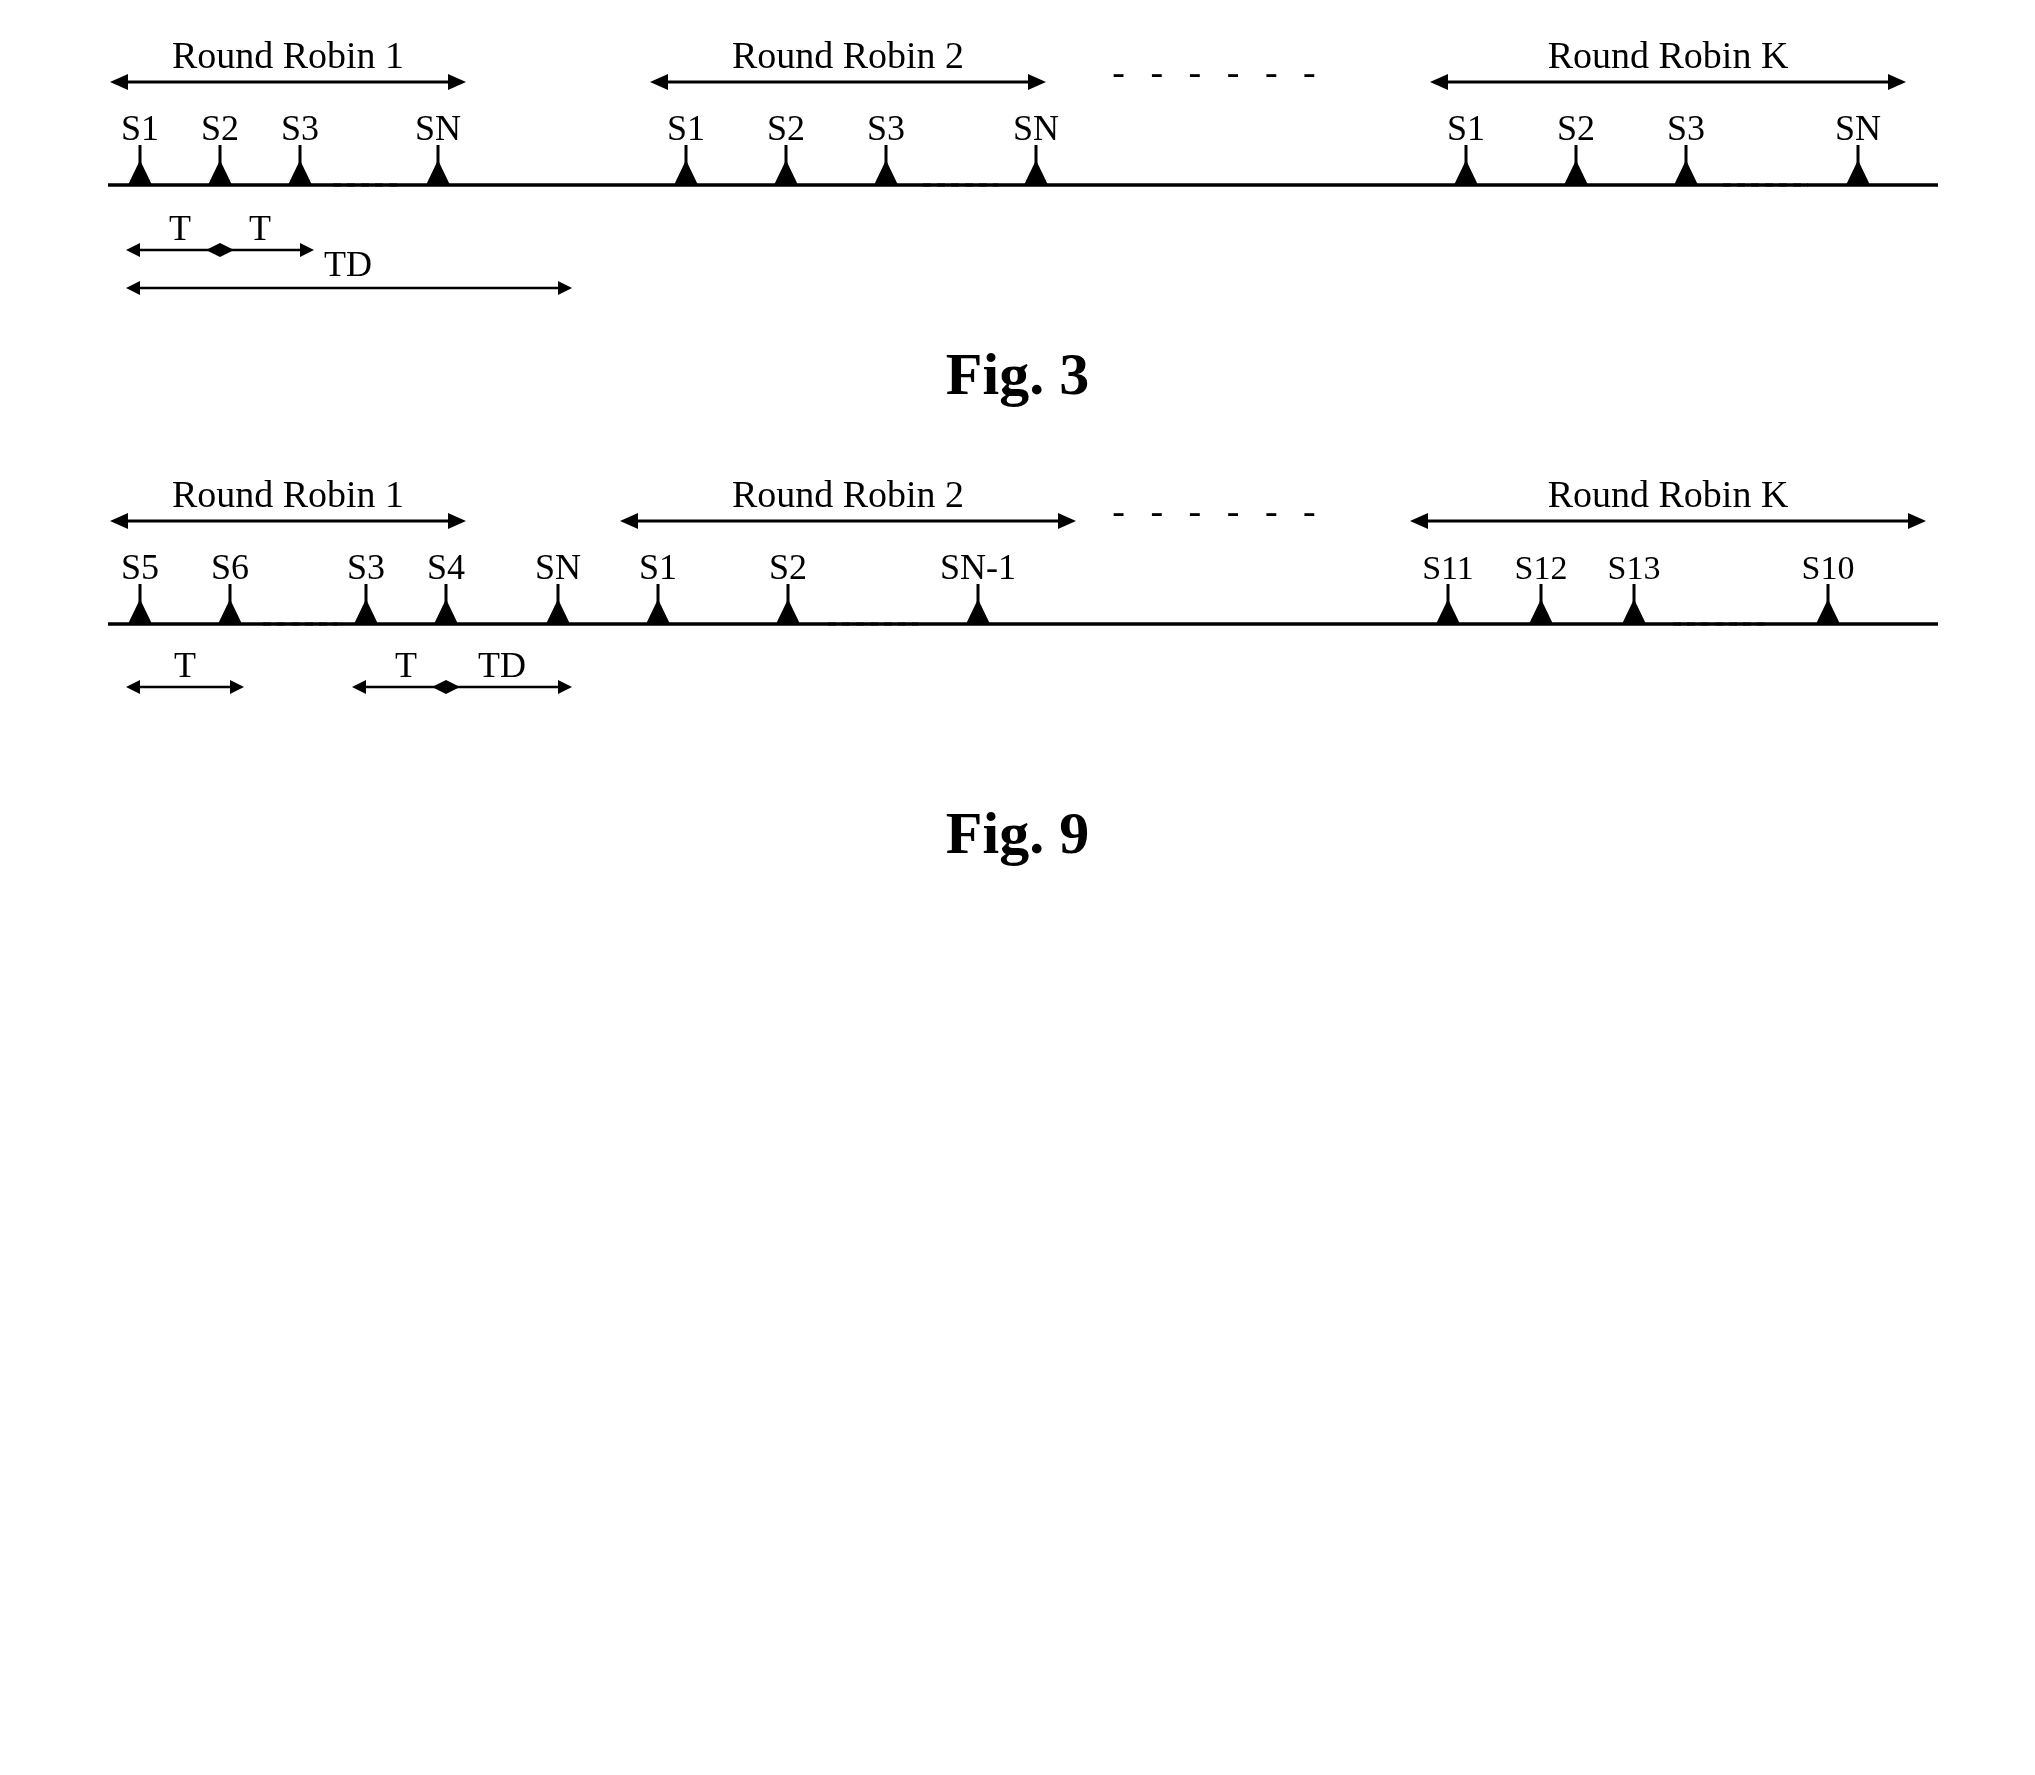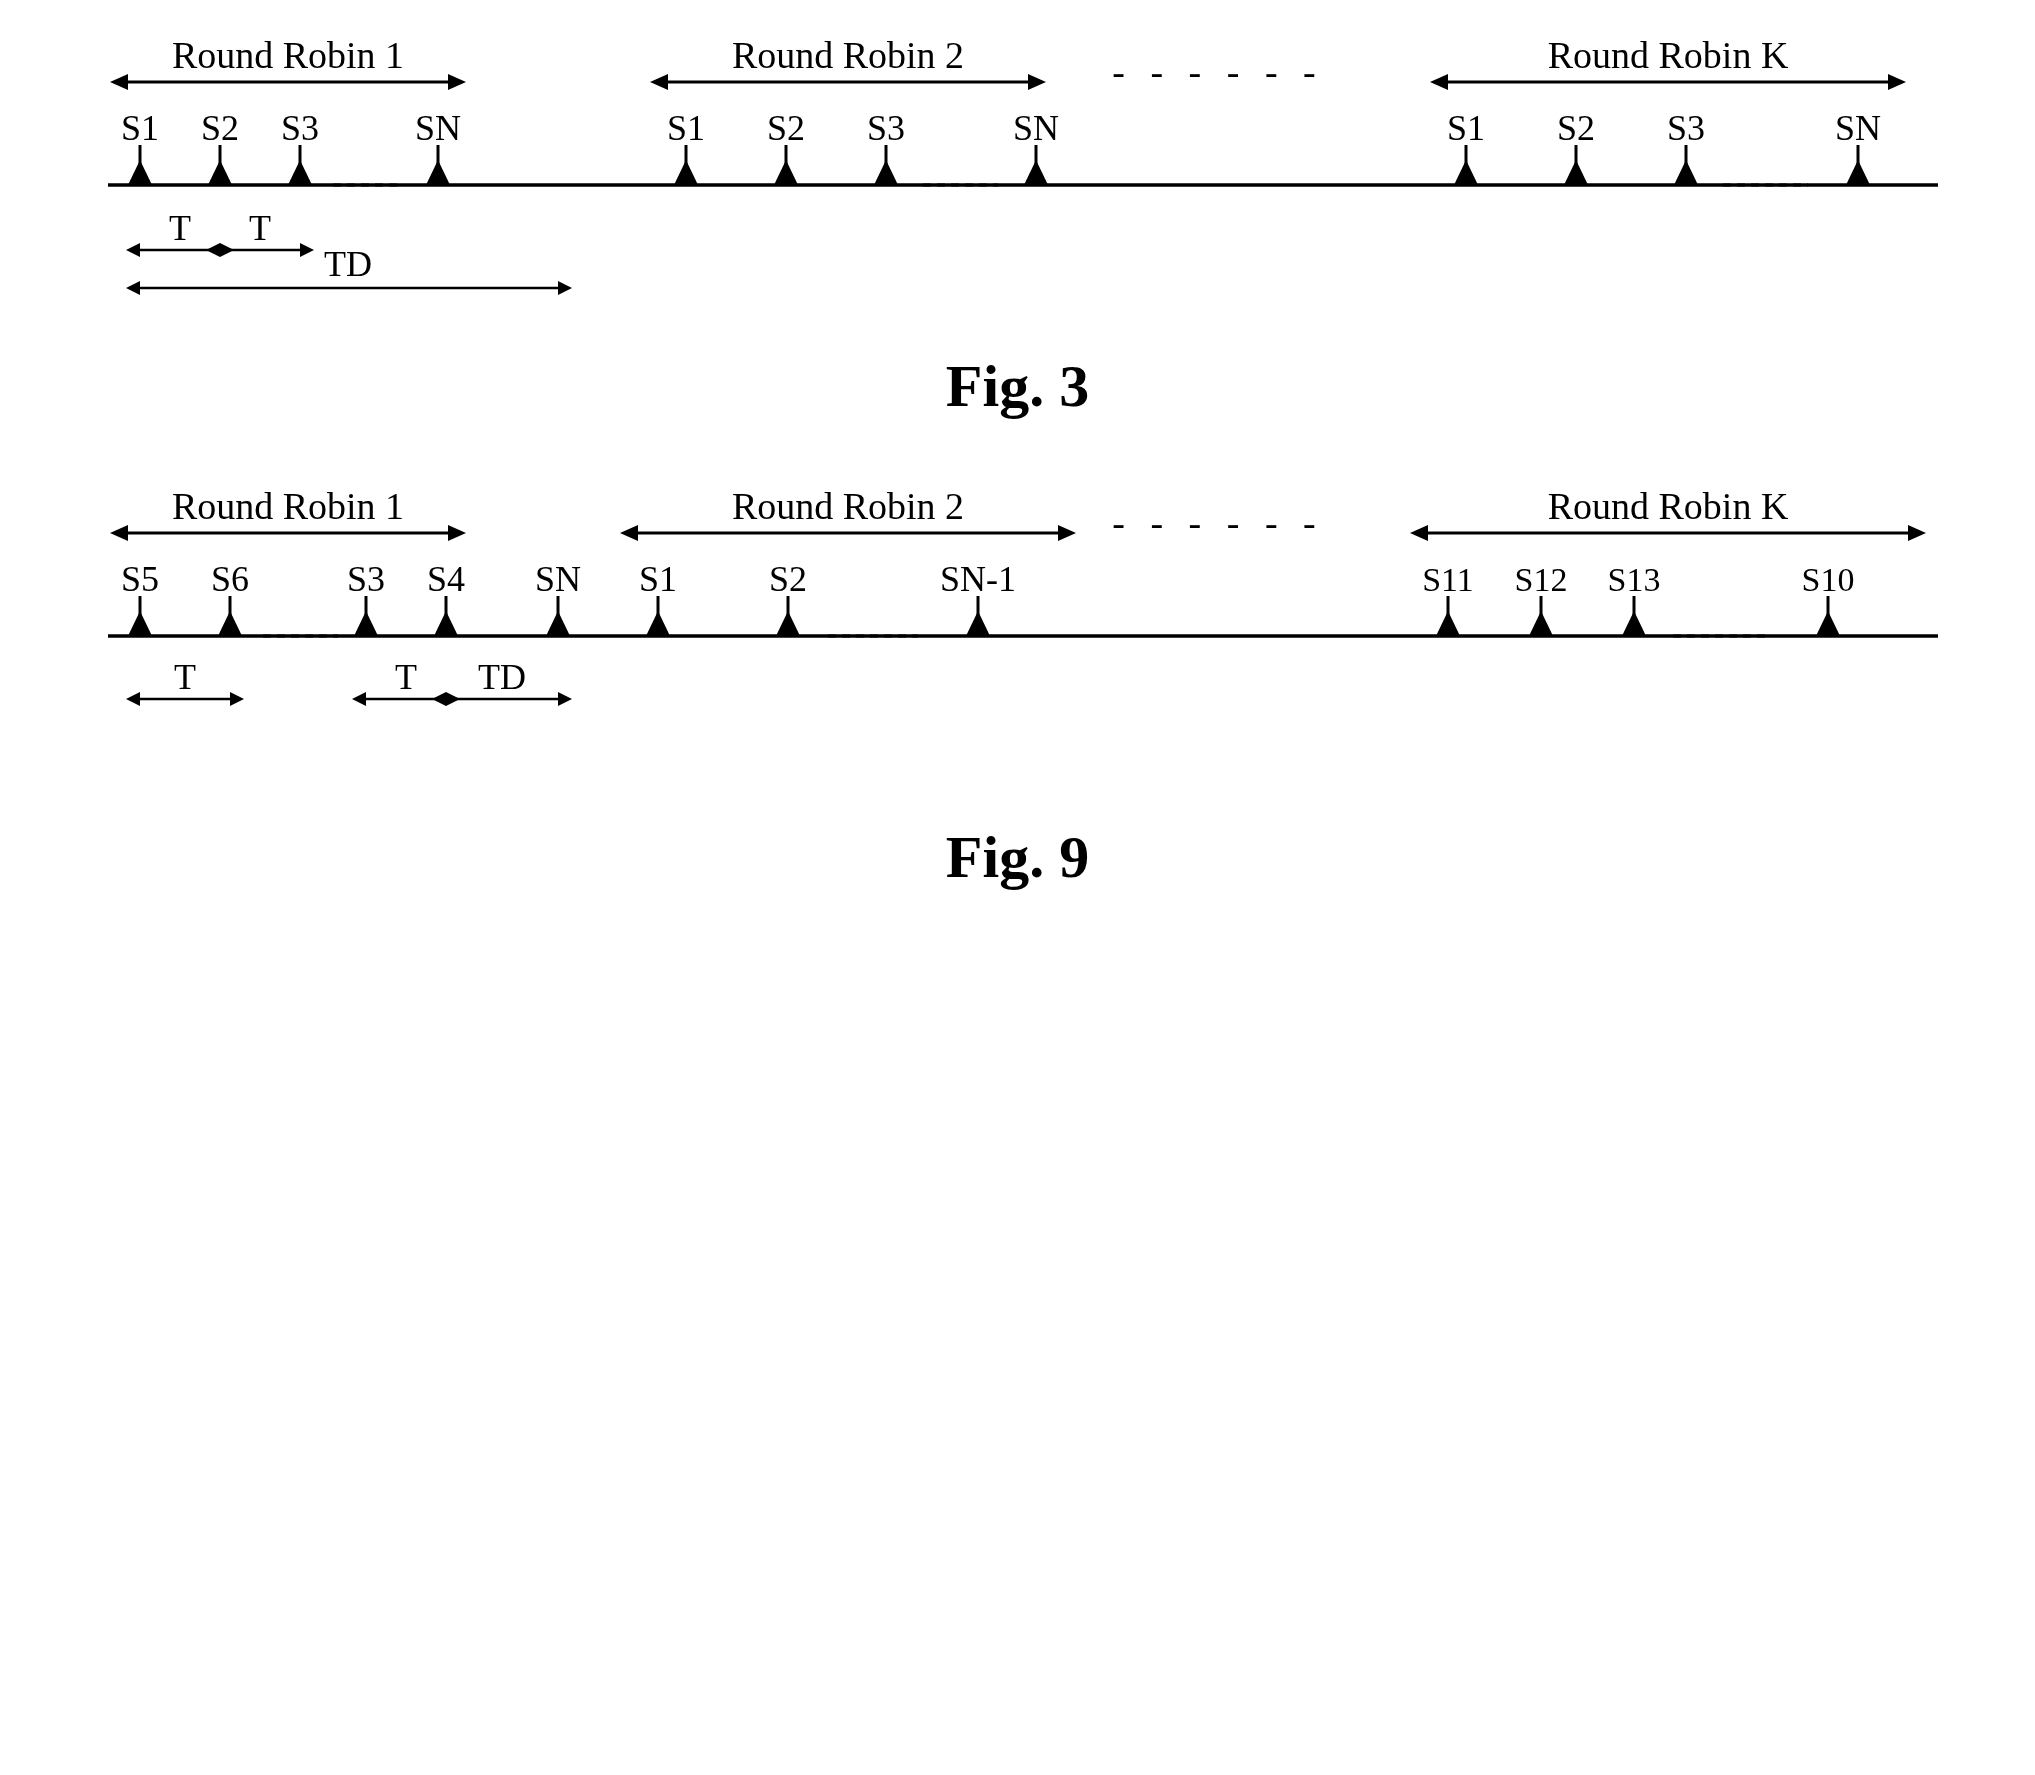--- a/index.html
+++ b/index.html
@@ -18,21 +18,21 @@
       position: relative;
       display: flex;
       flex-direction: column;
       align-items: flex-start;
     }
 
     .fig-caption {
       font-size: 60px;
       font-weight: bold;
       text-align: center;
-      margin-top: 32px;
+      margin-top: 20px;
     }
 
     .fig3-wrapper {
       display: flex;
       flex-direction: column;
       align-items: center;
       width: 100%;
       margin-top: 30px;
     }
 

